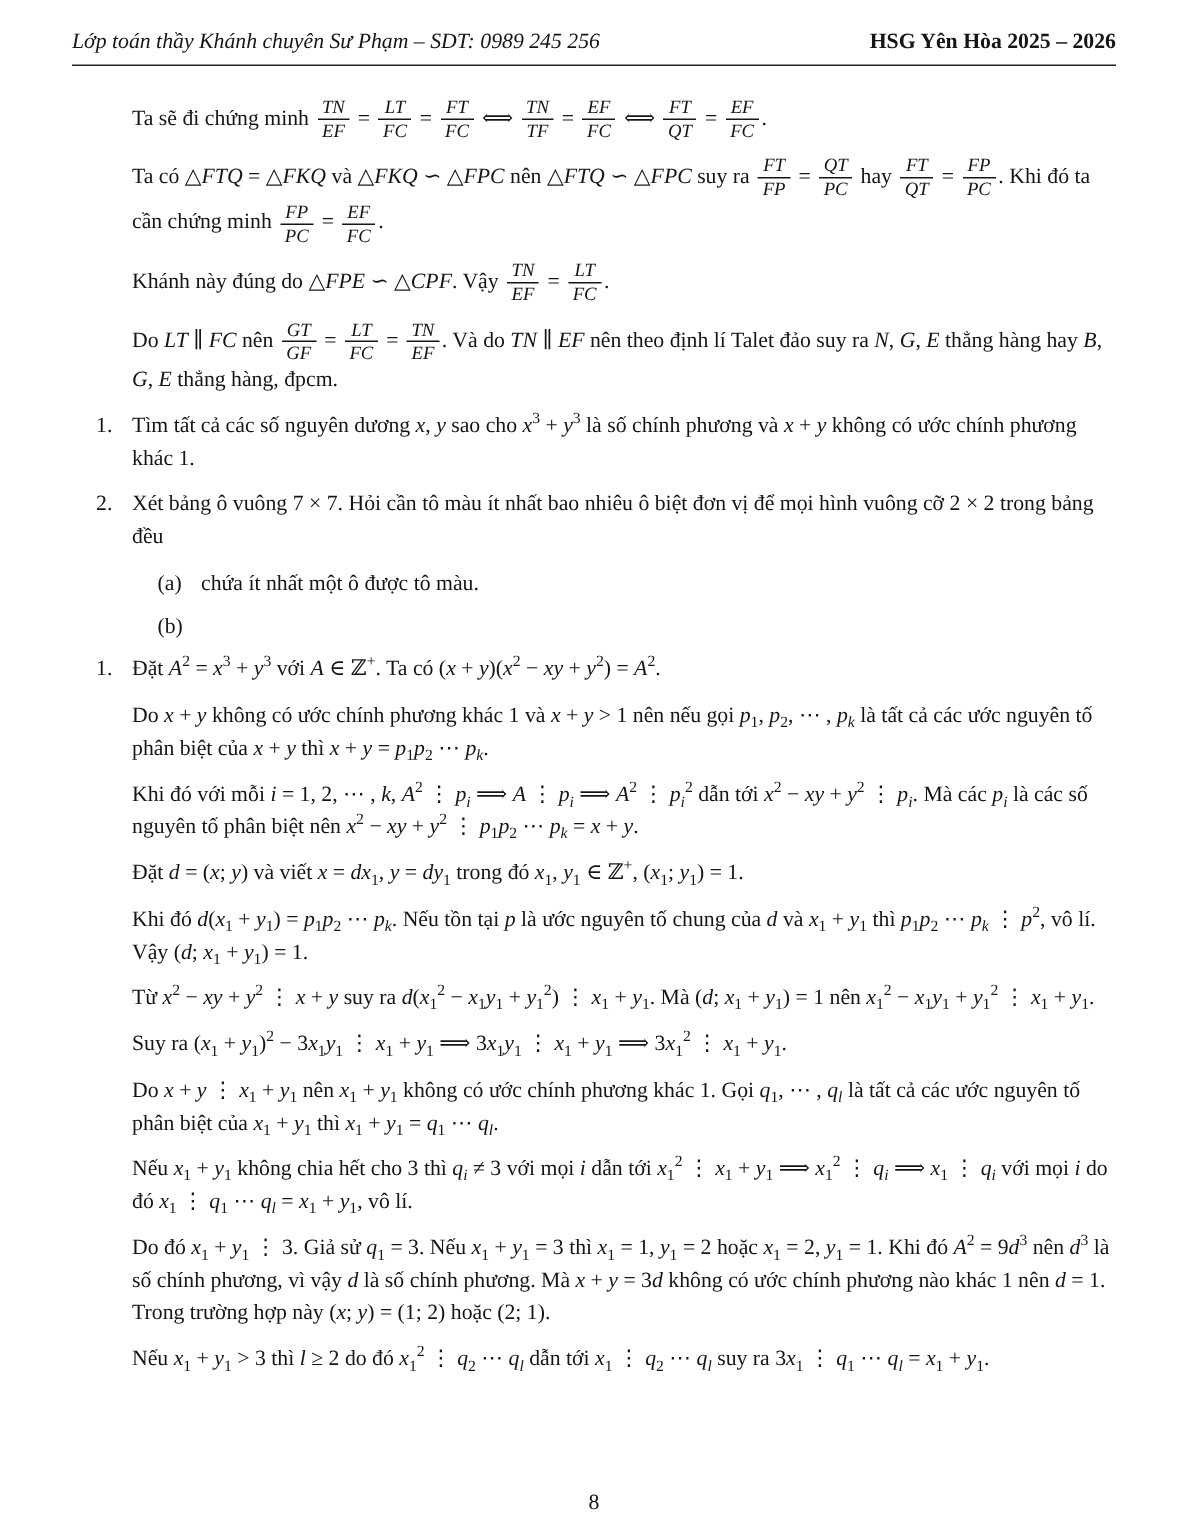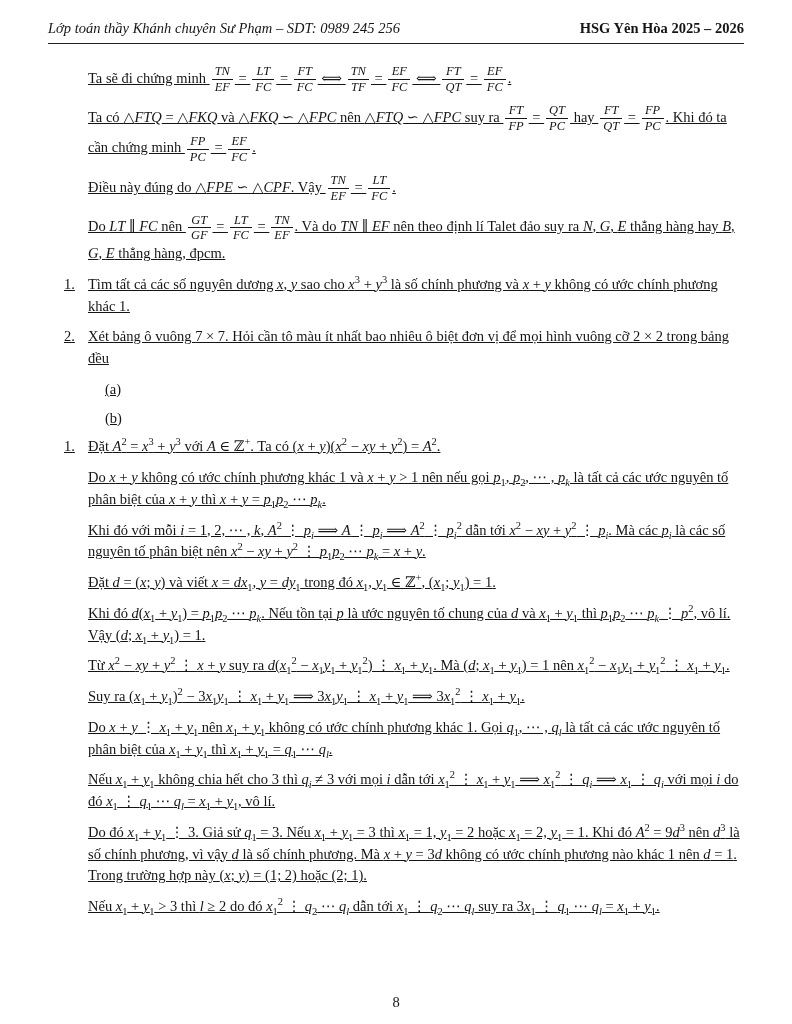--- a/index.html
+++ b/index.html
@@ -9,21 +9,21 @@
     padding:20px 48px 0 48px;
     font-family:"Liberation Serif","DejaVu Serif","DejaVu Sans",serif;
     font-size:14.5px;color:#151515;
   }
   .header{
     display:flex;justify-content:space-between;align-items:baseline;
     border-bottom:1.6px solid #222;padding-bottom:6px;
   }
   .header-left{font-style:italic;}
   .header-right{font-weight:bold;text-align:center;}
-  .content{margin-top:20px;text-decoration:underline;}
+  .content{margin-top:20px;}
   .block{margin-bottom:9px;line-height:1.5;}
   .block.p.ind1{padding-left:40px;}
   .block.li{display:flex;}
   .block.li.ind1{padding-left:16px;}
   .block.li.ind1 > .marker{width:24px;flex:none;}
   .block.li.ind2{padding-left:57px;margin-bottom:7px;}
   .block.li.ind2 > .marker{width:29px;flex:none;}
   .block.h{font-weight:bold;margin-top:15px;margin-bottom:11px;}
   .block.h.ind1{padding-left:8px;}
   .body{flex:1;}
@@ -83,21 +83,21 @@
           </span><span class="math"><span> = </span></span><span class="frac">
             <span class="num"><span class="it">FP</span></span>
             <span class="den"><span class="it">PC</span></span>
           </span><span>. Khi đó ta cần chứng minh </span><span class="frac">
             <span class="num"><span class="it">FP</span></span>
             <span class="den"><span class="it">PC</span></span>
           </span><span class="math"><span> = </span></span><span class="frac">
             <span class="num"><span class="it">EF</span></span>
             <span class="den"><span class="it">FC</span></span>
           </span><span>.</span></span></div>
-      <div class="block p ind1"><span class="body"><span>Điều này đúng do </span><span class="math"><span>△</span><span class="it">FPE</span><span> ∽ △</span><span class="it">CPF</span></span><span>. Vậy </span><span class="frac">
+      <div class="block p ind1"><span class="body"><span>Khánh này đúng do </span><span class="math"><span>△</span><span class="it">FPE</span><span> ∽ △</span><span class="it">CPF</span></span><span>. Vậy </span><span class="frac">
             <span class="num"><span class="it">TN</span></span>
             <span class="den"><span class="it">EF</span></span>
           </span><span class="math"><span> = </span></span><span class="frac">
             <span class="num"><span class="it">LT</span></span>
             <span class="den"><span class="it">FC</span></span>
           </span><span>.</span></span></div>
       <div class="block p ind1"><span class="body"><span>Do </span><span class="math"><span class="it">LT</span><span> ∥ </span><span class="it">FC</span></span><span> nên </span><span class="frac">
             <span class="num"><span class="it">GT</span></span>
             <span class="den"><span class="it">GF</span></span>
           </span><span class="math"><span> = </span></span><span class="frac">
@@ -110,20 +110,21 @@
       <div class="block li ind1">
         <span class="marker">1.</span>
         <span class="body"><span>Tìm tất cả các số nguyên dương </span><span class="math"><span class="it">x</span><span>, </span><span class="it">y</span></span><span> sao cho </span><span class="math"><span class="it">x</span><sup><span>3</span></sup><span> + </span><span class="it">y</span><sup><span>3</span></sup></span><span> là số chính phương và </span><span class="math"><span class="it">x</span><span> + </span><span class="it">y</span></span><span> không có ước chính phương khác 1.</span></span>
       </div>
       <div class="block li ind1">
         <span class="marker">2.</span>
         <span class="body"><span>Xét bảng ô vuông </span><span class="math"><span>7 × 7</span></span><span>. Hỏi cần tô màu ít nhất bao nhiêu ô biệt đơn vị để mọi hình vuông cỡ </span><span class="math"><span>2 × 2</span></span><span> trong bảng đều</span></span>
       </div>
       <div class="block li ind2">
         <span class="marker">(a)</span>
+        <span class="body"><span>chứa ít nhất một ô được tô màu.</span></span>
       </div>
       <div class="block li ind2">
         <span class="marker">(b)</span>
       </div>
       <div class="block li ind1">
         <span class="marker">1.</span>
         <span class="body"><span>Đặt </span><span class="math"><span class="it">A</span><sup><span>2</span></sup><span> = </span><span class="it">x</span><sup><span>3</span></sup><span> + </span><span class="it">y</span><sup><span>3</span></sup></span><span> với </span><span class="math"><span class="it">A</span><span> ∈ ℤ</span><sup><span>+</span></sup></span><span>. Ta có </span><span class="math"><span>(</span><span class="it">x</span><span> + </span><span class="it">y</span><span>)(</span><span class="it">x</span><sup><span>2</span></sup><span> − </span><span class="it">xy</span><span> + </span><span class="it">y</span><sup><span>2</span></sup><span>) = </span><span class="it">A</span><sup><span>2</span></sup></span><span>.</span></span>
       </div>
       <div class="block p ind1"><span class="body"><span>Do </span><span class="math"><span class="it">x</span><span> + </span><span class="it">y</span></span><span> không có ước chính phương khác 1 và </span><span class="math"><span class="it">x</span><span> + </span><span class="it">y</span><span> &gt; 1</span></span><span> nên nếu gọi </span><span class="math"><span class="it">p</span><sub><span>1</span></sub><span>, </span><span class="it">p</span><sub><span>2</span></sub><span>, ⋯ , </span><span class="it">p</span><sub><span class="it">k</span></sub></span><span> là tất cả các ước nguyên tố phân biệt của </span><span class="math"><span class="it">x</span><span> + </span><span class="it">y</span></span><span> thì </span><span class="math"><span class="it">x</span><span> + </span><span class="it">y</span><span> = </span><span class="it">p</span><sub><span>1</span></sub><span class="it">p</span><sub><span>2</span></sub><span> ⋯ </span><span class="it">p</span><sub><span class="it">k</span></sub></span><span>.</span></span></div>
       <div class="block p ind1"><span class="body"><span>Khi đó với mỗi </span><span class="math"><span class="it">i</span><span> = 1, 2, ⋯ , </span><span class="it">k</span><span>, </span><span class="it">A</span><sup><span>2</span></sup><span> ⋮ </span><span class="it">p</span><sub><span class="it">i</span></sub><span> ⟹ </span><span class="it">A</span><span> ⋮ </span><span class="it">p</span><sub><span class="it">i</span></sub><span> ⟹ </span><span class="it">A</span><sup><span>2</span></sup><span> ⋮ </span><span class="it">p</span><sub><span class="it">i</span></sub><sup><span>2</span></sup></span><span> dẫn tới </span><span class="math"><span class="it">x</span><sup><span>2</span></sup><span> − </span><span class="it">xy</span><span> + </span><span class="it">y</span><sup><span>2</span></sup><span> ⋮ </span><span class="it">p</span><sub><span class="it">i</span></sub></span><span>. Mà các </span><span class="math"><span class="it">p</span><sub><span class="it">i</span></sub></span><span> là các số nguyên tố phân biệt nên </span><span class="math"><span class="it">x</span><sup><span>2</span></sup><span> − </span><span class="it">xy</span><span> + </span><span class="it">y</span><sup><span>2</span></sup><span> ⋮ </span><span class="it">p</span><sub><span>1</span></sub><span class="it">p</span><sub><span>2</span></sub><span> ⋯ </span><span class="it">p</span><sub><span class="it">k</span></sub><span> = </span><span class="it">x</span><span> + </span><span class="it">y</span></span><span>.</span></span></div>

